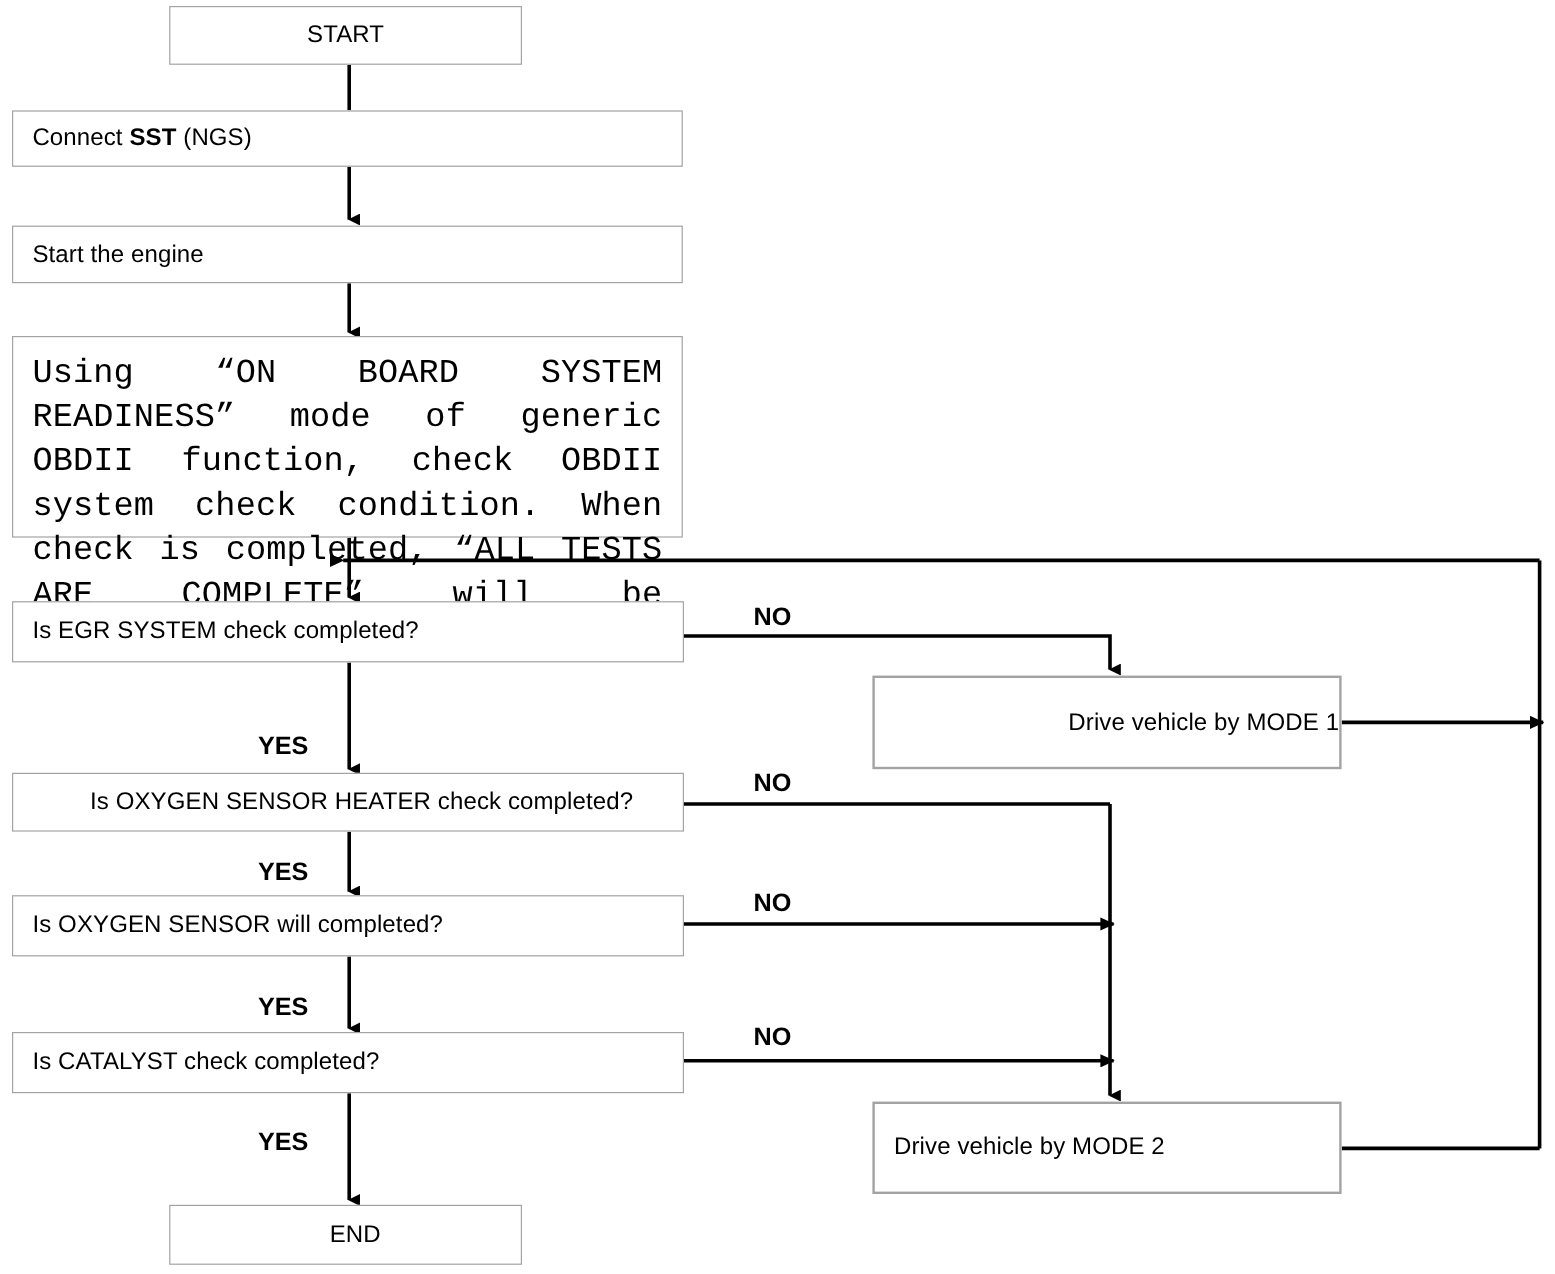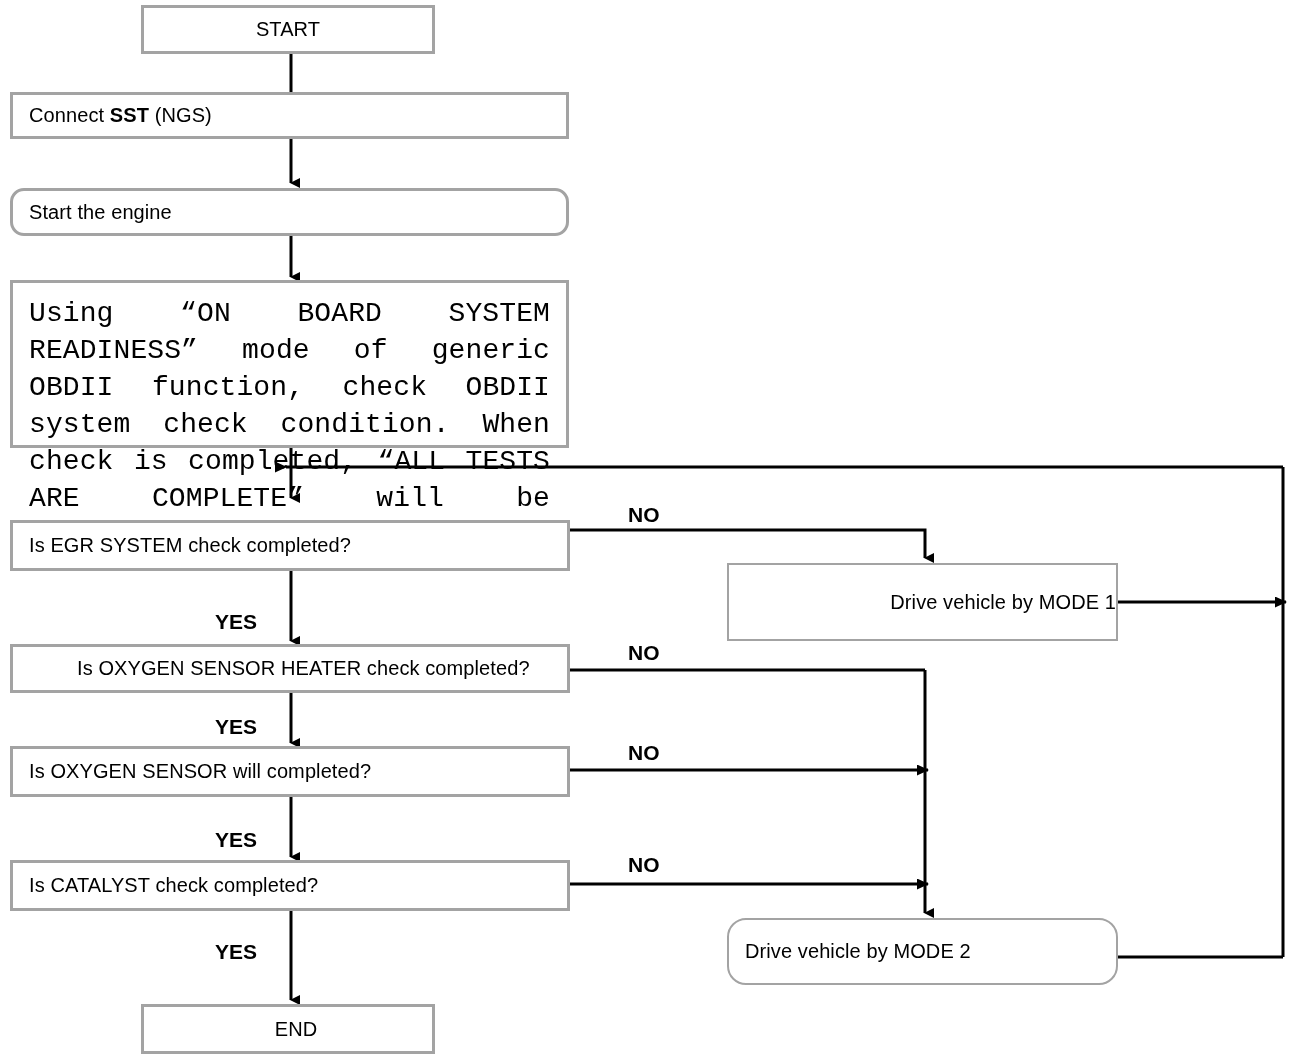--- a/index.html
+++ b/index.html
@@ -18,21 +18,21 @@
   #wires {
     position: absolute;
     left: 0;
     top: 0;
     width: 1296px;
     height: 1062px;
   }
   .node {
     position: absolute;
     box-sizing: border-box;
-    border: 3px solid #a3a3a3;
+    border: 1px solid #a3a3a3;
     background: #ffffff;
     display: flex;
     align-items: center;
     z-index: 2;
   }
   .node.center { justify-content: center; }
   .node.left { justify-content: flex-start; }
   .node .txt {
     font-size: 20px;
     color: #000000;
@@ -118,49 +118,49 @@
   </svg>
 
   <div class="node center" style="left:141px; top:5px; width:294px; height:49px;">
     <span class="txt">START</span>
   </div>
 
   <div class="node left" style="left:10px; top:92px; width:559px; height:47px;">
     <span class="txt"><span>Connect </span><span class="bold">SST</span><span> (NGS)</span></span>
   </div>
 
-  <div class="node left" style="left:10px; top:188px; width:559px; height:48px;border-radius:14px;">
+  <div class="node left" style="left:10px; top:188px; width:559px; height:48px;">
     <span class="txt">Start the engine</span>
   </div>
 
   <div class="node para" style="left:10px; top:280px; width:559px; height:168px;">
     <span class="txt">Using “ON BOARD SYSTEM READINESS” mode of generic OBDII function, check OBDII system check condition. When check is completed, “ALL TESTS ARE COMPLETE” will be displayed.</span>
   </div>
 
-  <div class="node left" style="left:10px; top:501px; width:560px; height:51px;margin-top:19px;">
+  <div class="node left" style="left:10px; top:501px; width:560px; height:51px;">
     <span class="txt">Is EGR SYSTEM check completed?</span>
   </div>
 
   <div class="node left" style="left:10px; top:644px; width:560px; height:49px;padding-left:48px;">
     <span class="txt">Is OXYGEN SENSOR HEATER check completed?</span>
   </div>
 
   <div class="node left" style="left:10px; top:746px; width:560px; height:51px;">
     <span class="txt">Is OXYGEN SENSOR will completed?</span>
   </div>
 
   <div class="node left" style="left:10px; top:860px; width:560px; height:51px;">
     <span class="txt">Is CATALYST check completed?</span>
   </div>
 
   <div class="node left" style="left:727px; top:563px; width:391px; height:78px; border-width:2px;justify-content:flex-end;">
     <span class="txt">Drive vehicle by MODE 1</span>
   </div>
 
-  <div class="node left" style="left:727px; top:918px; width:391px; height:67px; border-width:2px;border-radius:19px;">
+  <div class="node left" style="left:727px; top:918px; width:391px; height:77px; border-width:2px;">
     <span class="txt">Drive vehicle by MODE 2</span>
   </div>
 
   <div class="node center" style="left:141px; top:1004px; width:294px; height:50px;padding-left:16px;">
     <span class="txt">END</span>
   </div>
 
   <span class="edge-label" style="left:628px; top:503px;">NO</span>
   <span class="edge-label" style="left:628px; top:641px;">NO</span>
   <span class="edge-label" style="left:628px; top:741px;">NO</span>

